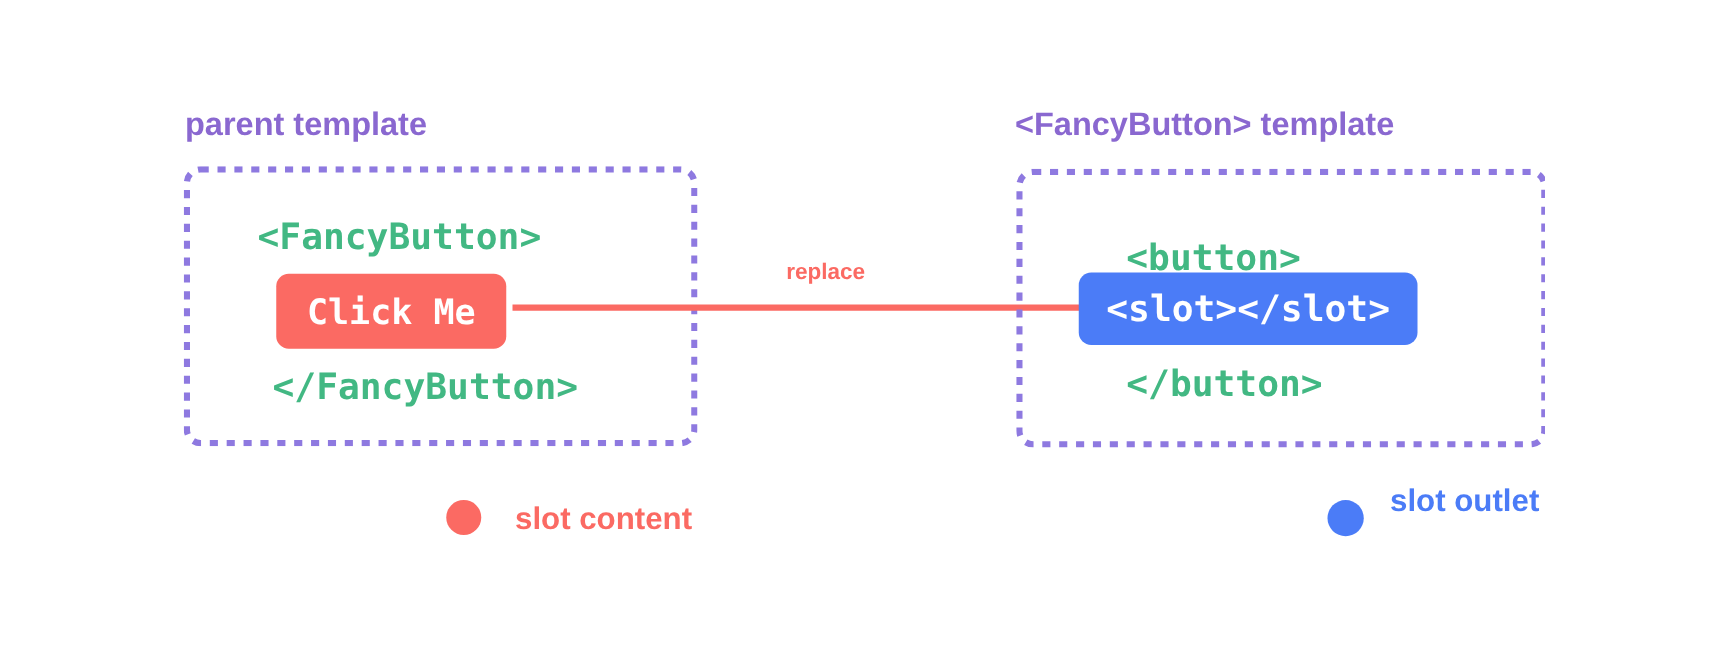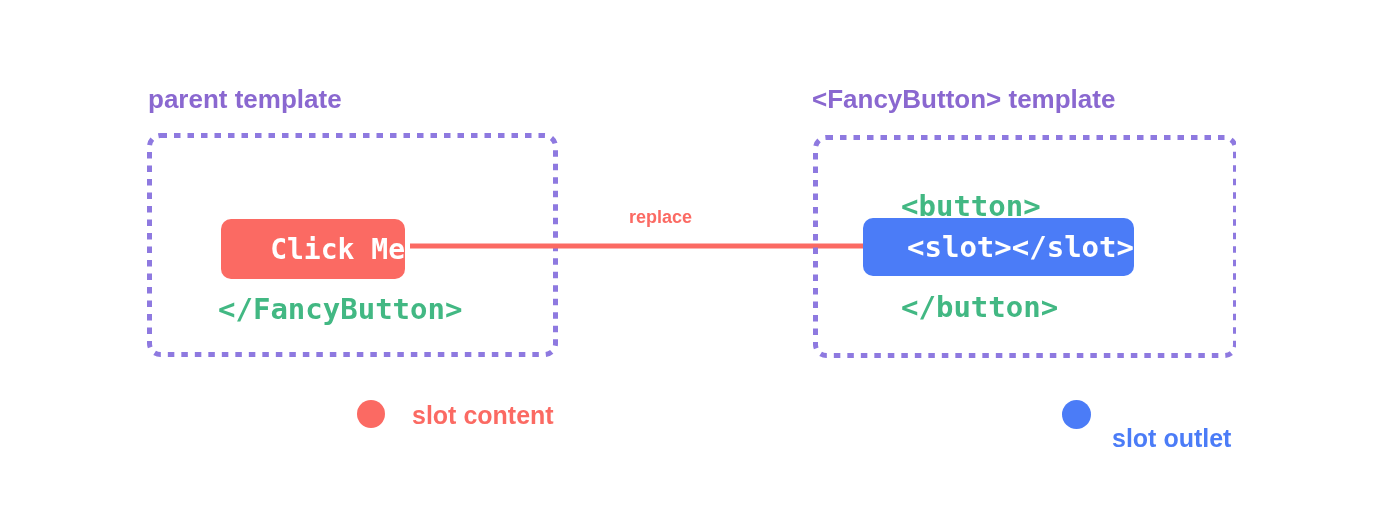--- a/index.html
+++ b/index.html
@@ -34,21 +34,21 @@
     font-weight: bold;
     font-size: 29px;
     line-height: 29px;
     color: #42b883;
     white-space: nowrap;
   }
   .pill {
     position: absolute;
     display: flex;
     align-items: center;
-    justify-content: flex-end;
+    justify-content: center;
     border-radius: 10px;
   }
   .pill .pill-label {
     font-family: "DejaVu Sans Mono", monospace;
     font-weight: bold;
     color: #ffffff;
     white-space: nowrap;
   }
   .pill-red { background: #fb6a63; }
   .pill-blue { background: #4b7cf7; }
@@ -81,20 +81,21 @@
 <div class="stage">
 
   <div class="abs box-title" style="left:148px; top:86px;">parent template</div>
 
   <div class="dashed-box" style="left:147px; top:133px; width:411px; height:224px;">
     <svg width="411" height="224" viewBox="0 0 411 224">
       <rect x="2.5" y="2.5" width="406" height="219" rx="11" ry="11" fill="none" stroke="#8e79e0" stroke-width="5" stroke-dasharray="6.5 7"></rect>
     </svg>
   </div>
 
+  <div class="abs code-text" style="left:206px; top:175px;">&lt;FancyButton&gt;</div>
 
   <div class="pill pill-red" style="left:221px; top:219px; width:184px; height:60px;">
     <span class="pill-label" style="font-size:28px;">Click Me</span>
   </div>
 
   <div class="abs code-text" style="left:218px; top:295px;">&lt;/FancyButton&gt;</div>
 
   <div class="abs arrow-label" style="left:629px; top:204px;">replace</div>
 
   <svg class="abs" style="left:404px; top:224px;" width="498" height="44" viewBox="0 0 498 44">
@@ -115,15 +116,15 @@
   <div class="pill pill-blue" style="left:863px; top:218px; width:271px; height:58px;">
     <span class="pill-label" style="font-size:29px;">&lt;slot&gt;&lt;/slot&gt;</span>
   </div>
 
   <div class="abs code-text" style="left:901px; top:293px;">&lt;/button&gt;</div>
 
   <div class="legend-dot" style="left:357px; top:400px; width:28px; height:28px; background:#fb6a63;"></div>
   <div class="legend-text legend-red" style="left:412px; top:402px;">slot content</div>
 
   <div class="legend-dot" style="left:1062px; top:400px; width:29px; height:29px; background:#4b7cf7;"></div>
-  <div class="legend-text legend-blue" style="left:1112px; top:425px;">slot outlet</div>
+  <div class="legend-text legend-blue" style="left:1112px; top:388px;">slot outlet</div>
 
 </div>
 
 </body></html>

